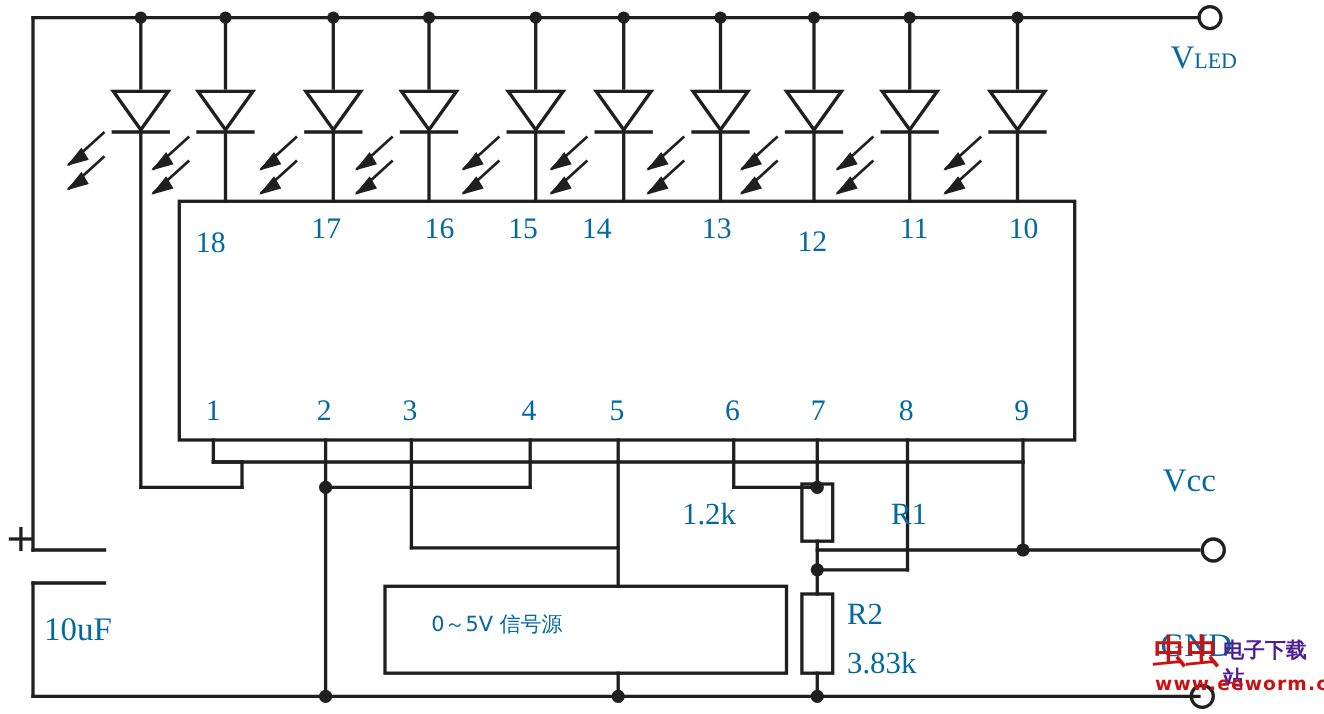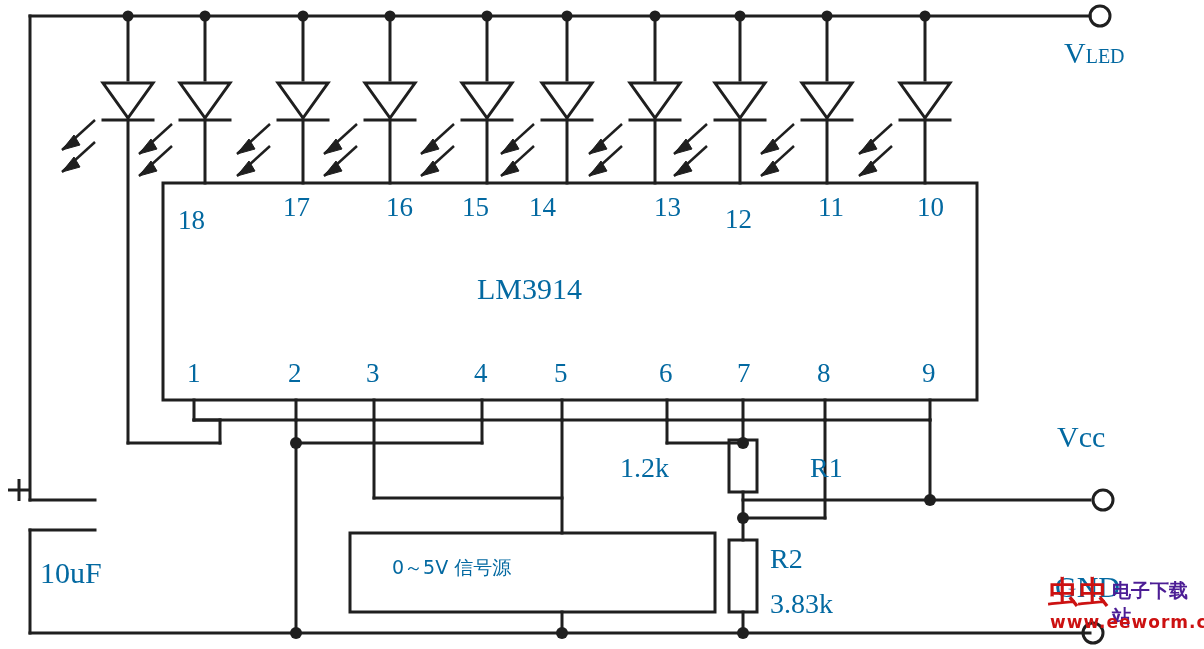--- a/index.html
+++ b/index.html
@@ -227,26 +227,25 @@
       <line x1="8" y1="490" x2="30" y2="490"></line>
       <line x1="19" y1="479" x2="19" y2="501"></line>
     </g>
   </svg>
 
   <div class="lbl pinnum" style="left:178px;top:205px;">18</div>
   <div class="lbl pinnum" style="left:283px;top:192px;">17</div>
   <div class="lbl pinnum" style="left:386px;top:192px;">16</div>
   <div class="lbl pinnum" style="left:462px;top:192px;">15</div>
   <div class="lbl pinnum" style="left:529px;top:192px;">14</div>
-  <div class="lbl pinnum" style="left:654px;top:192px;">13</div>
+  <div class="lbl pinnum" style="left:638px;top:192px;">13</div>
   <div class="lbl pinnum" style="left:725px;top:204px;">12</div>
   <div class="lbl pinnum" style="left:818px;top:192px;">11</div>
   <div class="lbl pinnum" style="left:917px;top:192px;">10</div>
 
-  <div class="lbl chipname" style="left:477px;top:272px;">LM3914</div>
 
   <div class="lbl pinnum" style="left:187px;top:358px;">1</div>
   <div class="lbl pinnum" style="left:288px;top:358px;">2</div>
   <div class="lbl pinnum" style="left:366px;top:358px;">3</div>
   <div class="lbl pinnum" style="left:474px;top:358px;">4</div>
   <div class="lbl pinnum" style="left:554px;top:358px;">5</div>
   <div class="lbl pinnum" style="left:659px;top:358px;">6</div>
   <div class="lbl pinnum" style="left:737px;top:358px;">7</div>
   <div class="lbl pinnum" style="left:817px;top:358px;">8</div>
   <div class="lbl pinnum" style="left:922px;top:358px;">9</div>

